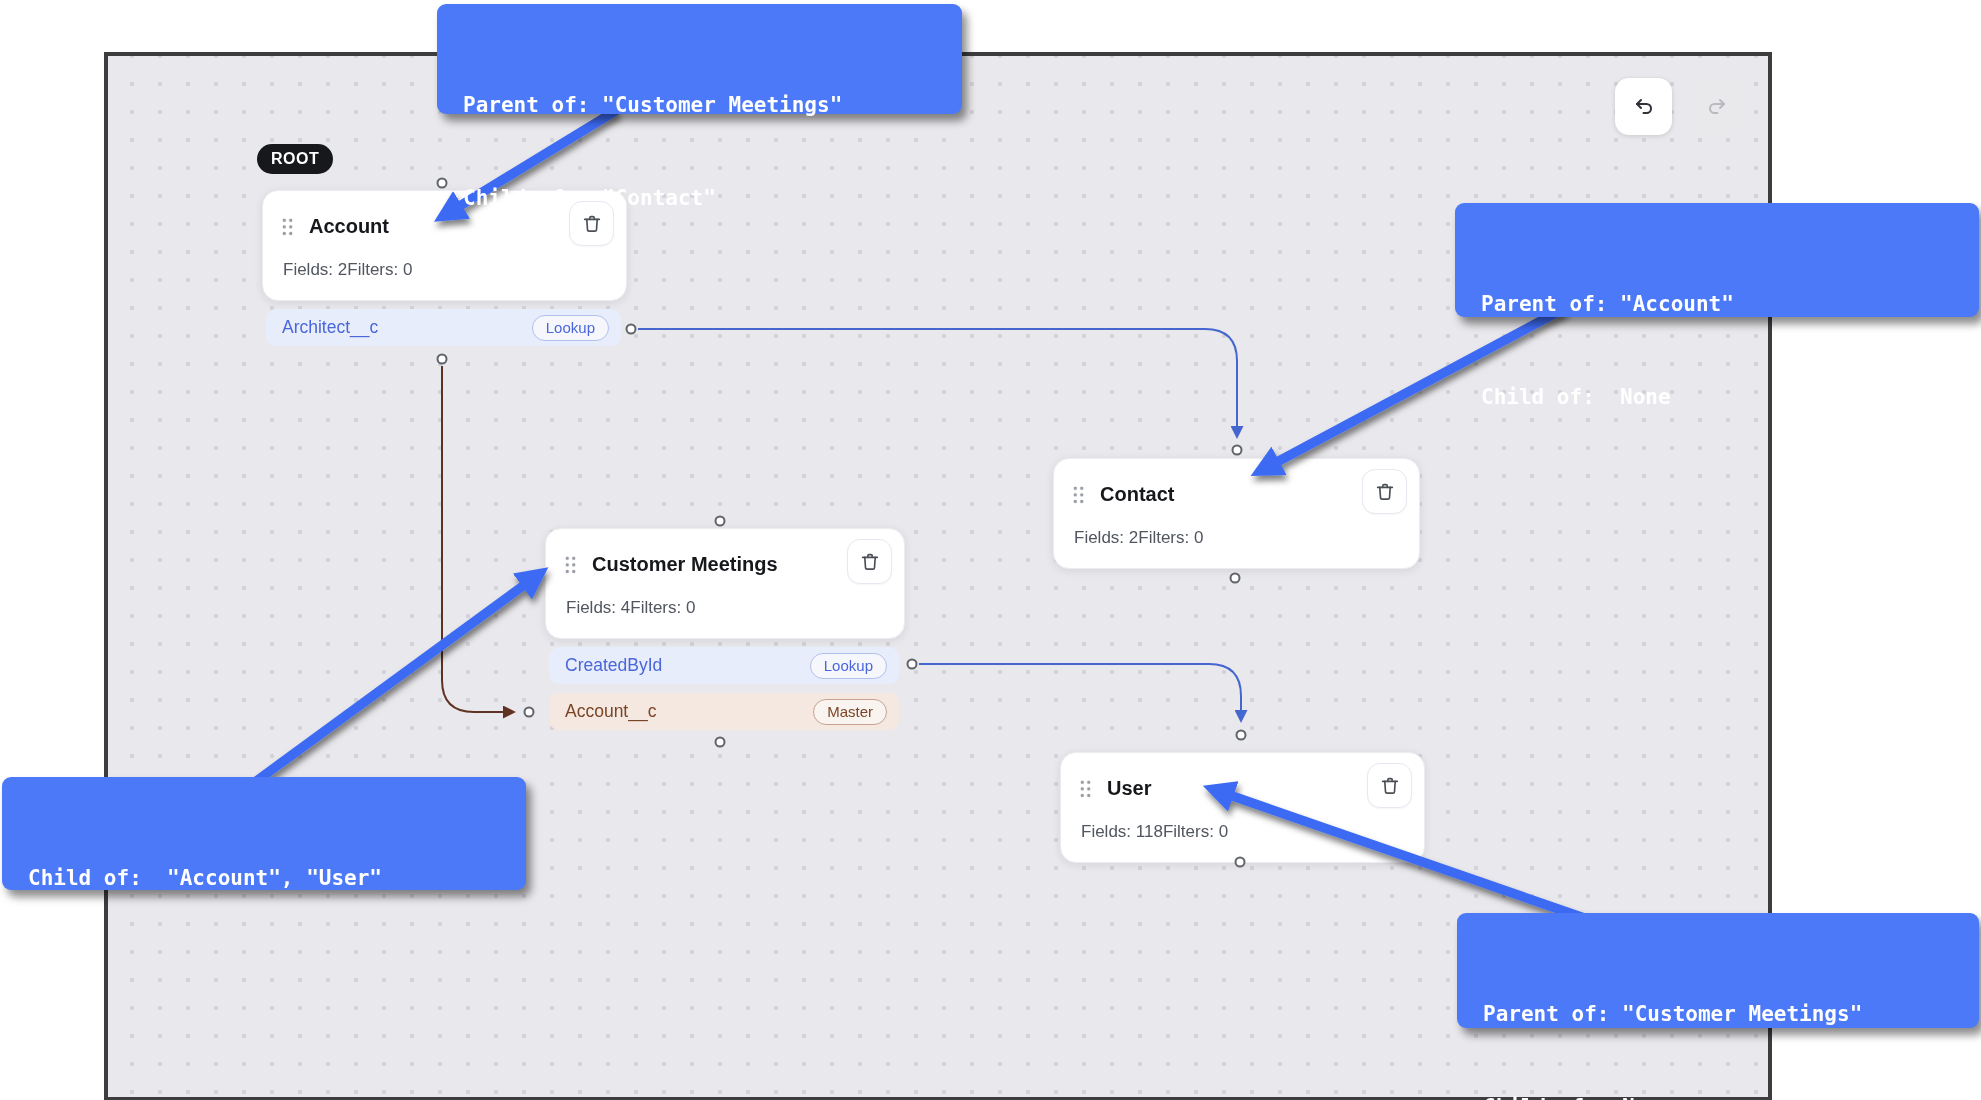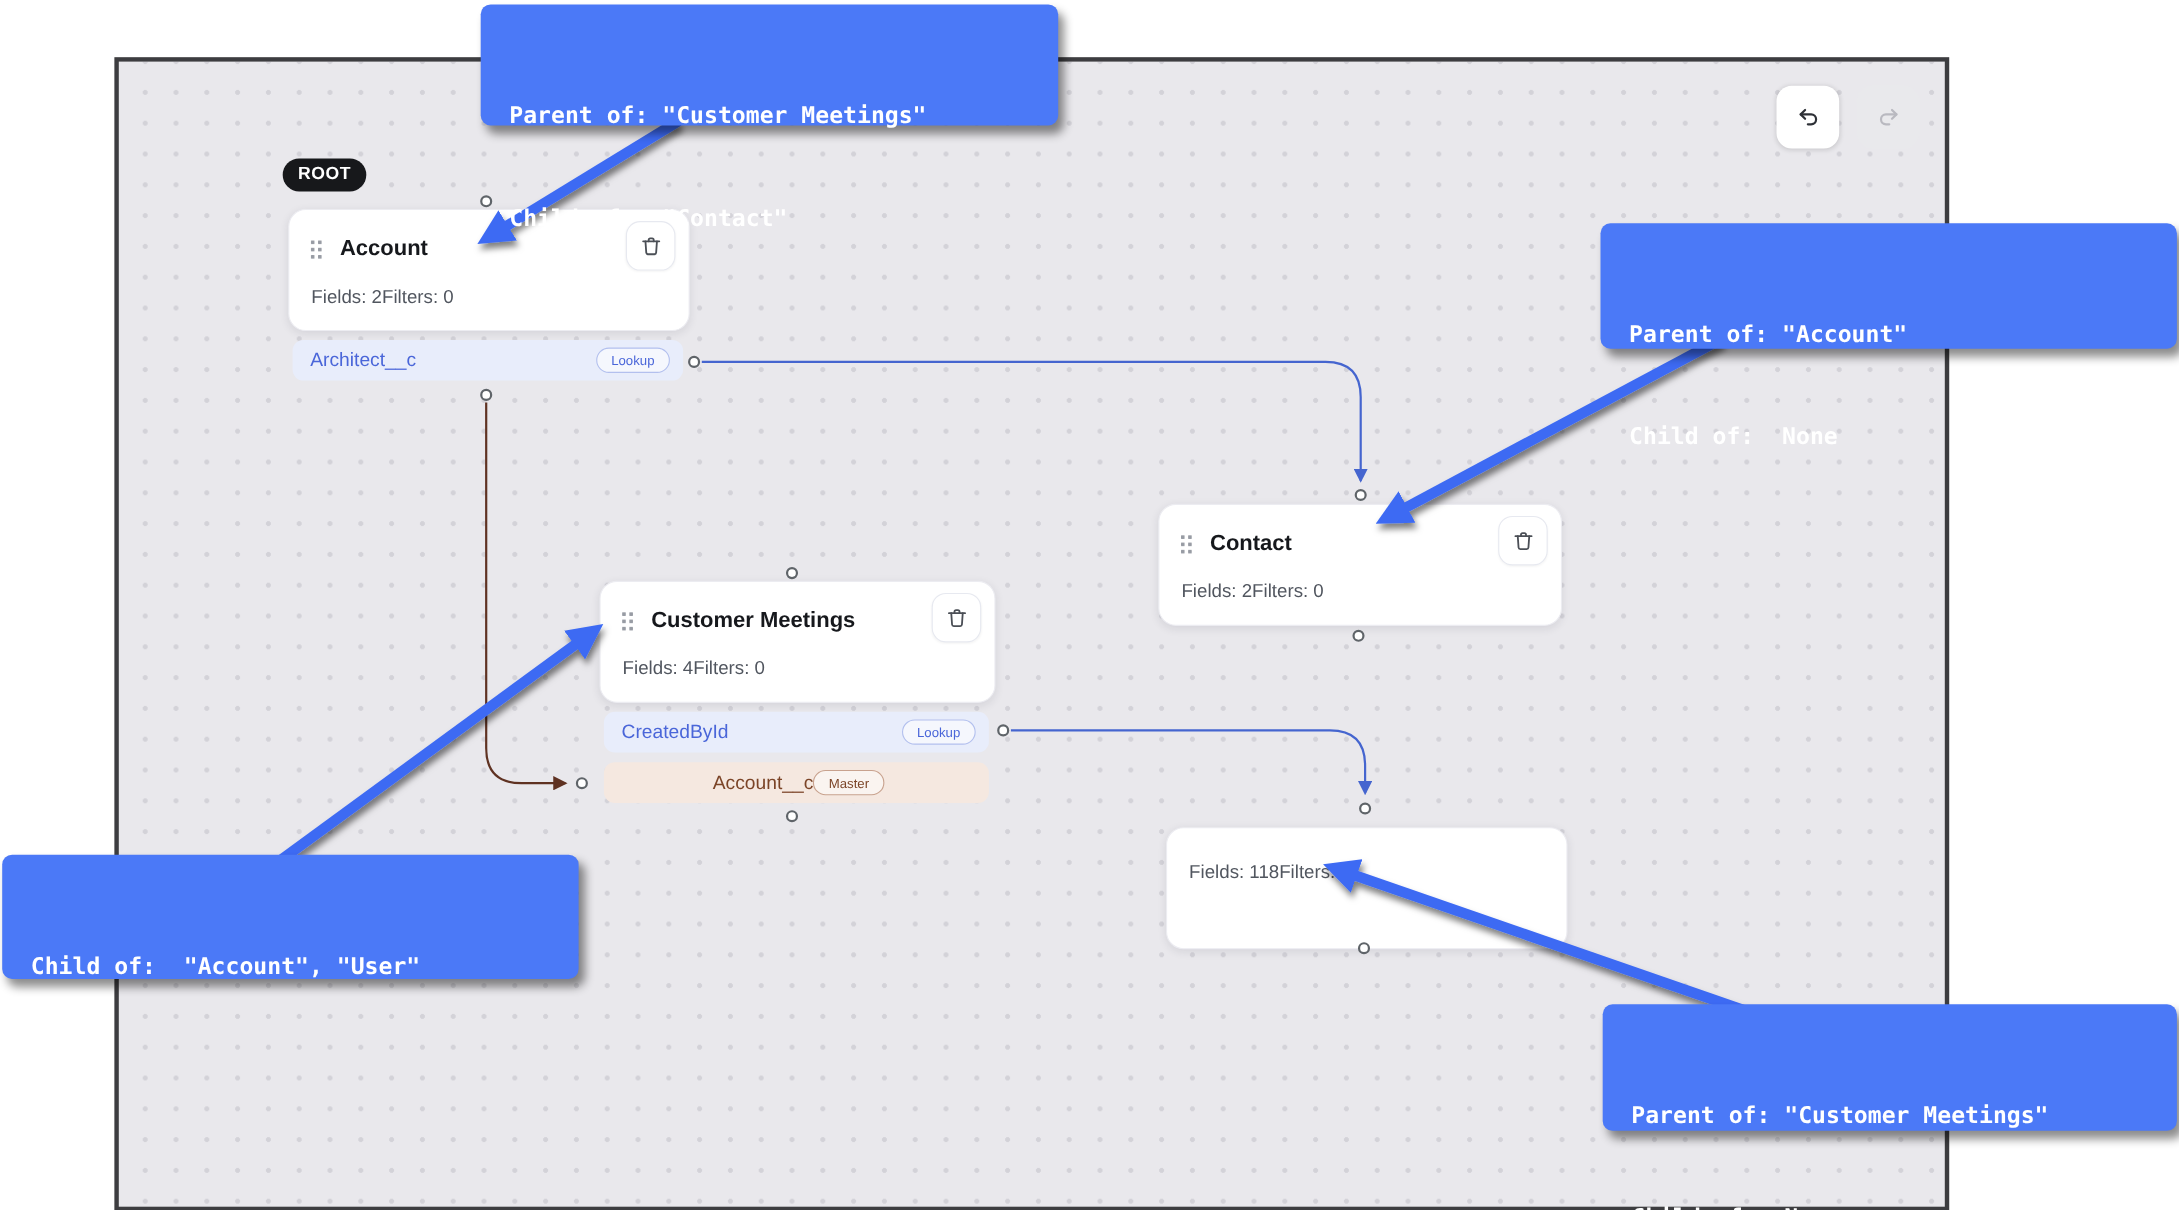--- a/index.html
+++ b/index.html
@@ -52,23 +52,23 @@
     border-radius:13px;display:flex;align-items:center;justify-content:center;cursor:pointer;
     box-shadow:0 1px 2px rgba(0,0,0,.04);padding:0;margin-top:-6px;margin-right:-4px;
   }
   .meta{display:flex;font-size:17px;color:#51565f;margin-top:14px;margin-left:2px;}
   .rows{display:flex;flex-direction:column;gap:9px;margin:8px 6px 0 4px;}
   .frow{
     height:37px;border-radius:10px;display:flex;align-items:center;justify-content:space-between;
     padding:0 12px 0 16px;font-size:17.5px;
   }
   .frow.blue{background:var(--row_blue_bg,#e8edfb);color:var(--lookup,#4a60d2);}
-  .frow.tan{background:var(--row_tan_bg,#f5e8e0);color:var(--master_text,#8c4a2b);justify-content:center;}
+  .frow.tan{background:var(--row_tan_bg,#f5e8e0);color:var(--master_text,#8c4a2b);}
   .pill{
-    font-size:12px;font-weight:500;padding:3.5px 13px;border-radius:999px;border:1.5px solid;
+    font-size:15px;font-weight:500;padding:3.5px 13px;border-radius:999px;border:1.5px solid;
   }
   .pill.blue{color:var(--lookup,#4a66d9);border-color:#b3c0ee;background:rgba(255,255,255,.55);}
   .pill.tan{color:var(--master_text,#7b4427);border-color:#c8a28e;background:rgba(255,255,255,.5);}
   
   .handle{
     position:absolute;width:11px;height:11px;border-radius:50%;
     background:#fff;border:2px solid #5f6469;box-sizing:border-box;
     transform:translate(-50%,-50%);z-index:2;
   }
   
@@ -175,20 +175,31 @@
         </div>
         <div class="meta">
           <span>Fields: 2</span>
           <span>Filters: 0</span>
         </div>
       </div>
     </div>
 
     <div class="node" style="left:1060px;top:752px;width:365px;">
       <div class="card">
+        <div class="card-head">
+          <span class="drag"></span>
+          <span class="title">User</span>
+          <button class="trash">
+            <svg width="22" height="22" viewBox="0 0 24 24" fill="none" stroke="#4b4f56" stroke-width="1.8" stroke-linecap="round">
+              <path d="M4 7h16"></path>
+                <path d="M9.5 7V5.6c0-.9.7-1.6 1.6-1.6h1.8c.9 0 1.6.7 1.6 1.6V7"></path>
+              <path d="M6.3 7l.8 11.2c.06.9.8 1.6 1.7 1.6h6.4c.9 0 1.64-.7 1.7-1.6L17.7 7"></path>
+            </svg>
+          </button>
+        </div>
         <div class="meta">
           <span>Fields: 118</span>
           <span>Filters: 0</span>
         </div>
       </div>
     </div>
 
     <div class="handle" style="left:442px;top:183px;"></div>
     <div class="handle" style="left:442px;top:359px;"></div>
     <div class="handle" style="left:631px;top:329px;"></div>

